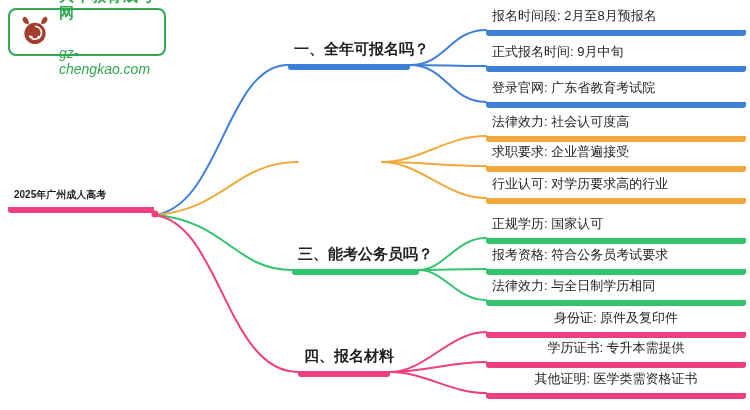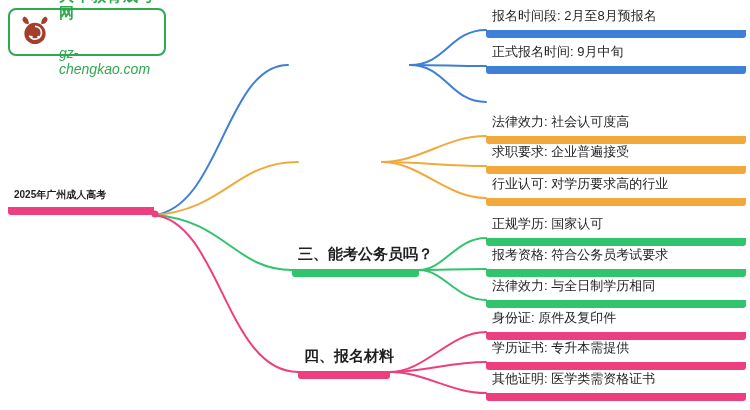--- a/index.html
+++ b/index.html
@@ -15,31 +15,31 @@
   .wire-blue{stroke:#3E7FD8;}
   .wire-orange{stroke:#F2A93B;}
   .wire-green{stroke:#32C46C;}
   .wire-pink{stroke:#ED3F7F;}
 
   .node{
     position:absolute;
     box-sizing:border-box;
     white-space:nowrap;
     color:#1f1f1f;
-    border-bottom:8px solid #0369a1;
+    border-bottom:6px solid #0369a1;
     padding:3px 6px 5px 6px;
     border-radius:0 0 3px 3px;
   }
   .root-node{font-size:10px;font-weight:bold;border-color:#ED3F7F;}
   .branch-node{font-size:15px;font-weight:bold;}
   .leaf-node{font-size:13px;font-weight:normal;}
   .u-blue{border-color:#3E7FD8;}
   .u-orange{border-color:#F2A93B;}
   .u-green{border-color:#32C46C;}
-  .u-pink{border-color:#ED3F7F;}
+  .u-pink{border-color:#ED3F7F;text-align:center;}
 
   .logo{
     position:absolute;left:8px;top:8px;
     width:158px;height:48px;
     border:2px solid #2FA84F;border-radius:8px;
     background:#ffffff;
     display:flex;align-items:center;gap:7px;
     padding:2px 8px;box-sizing:border-box;
   }
   .logo-icon{flex:0 0 34px;height:34px;}
@@ -87,25 +87,27 @@
       <circle cx="29" cy="31" r="1.8" fill="#ffffff"></circle>
     </svg>
     <div class="logo-text">
       <span class="logo-title">大牛教育成考网</span>
       <span class="logo-domain">gz-chengkao.com</span>
     </div>
   </div>
 
   <div class="node root-node" style="left:8px;top:185px;width:146px;">2025年广州成人高考</div>
 
+  <div class="node branch-node u-blue" style="left:288px;top:37px;width:122px;">一、全年可报名吗？</div>
   <div class="node branch-node u-green" style="left:292px;top:242px;width:127px;">三、能考公务员吗？</div>
   <div class="node branch-node u-pink" style="left:298px;top:344px;width:92px;">四、报名材料</div>
 
   <div class="node leaf-node u-blue" style="left:486px;top:4px;width:260px;">报名时间段: 2月至8月预报名</div>
   <div class="node leaf-node u-blue" style="left:486px;top:40px;width:260px;">正式报名时间: 9月中旬</div>
+  <div class="node leaf-node u-blue" style="left:486px;top:76px;width:260px;">登录官网: 广东省教育考试院</div>
 
   <div class="node leaf-node u-orange" style="left:486px;top:110px;width:260px;">法律效力: 社会认可度高</div>
   <div class="node leaf-node u-orange" style="left:486px;top:140px;width:260px;">求职要求: 企业普遍接受</div>
   <div class="node leaf-node u-orange" style="left:486px;top:172px;width:260px;">行业认可: 对学历要求高的行业</div>
 
   <div class="node leaf-node u-green" style="left:486px;top:212px;width:260px;">正规学历: 国家认可</div>
   <div class="node leaf-node u-green" style="left:486px;top:274px;width:260px;">法律效力: 与全日制学历相同</div>
   <div class="node leaf-node u-green" style="left:486px;top:243px;width:260px;">报考资格: 符合公务员考试要求</div>
 
   <div class="node leaf-node u-pink" style="left:486px;top:306px;width:260px;">身份证: 原件及复印件</div>

